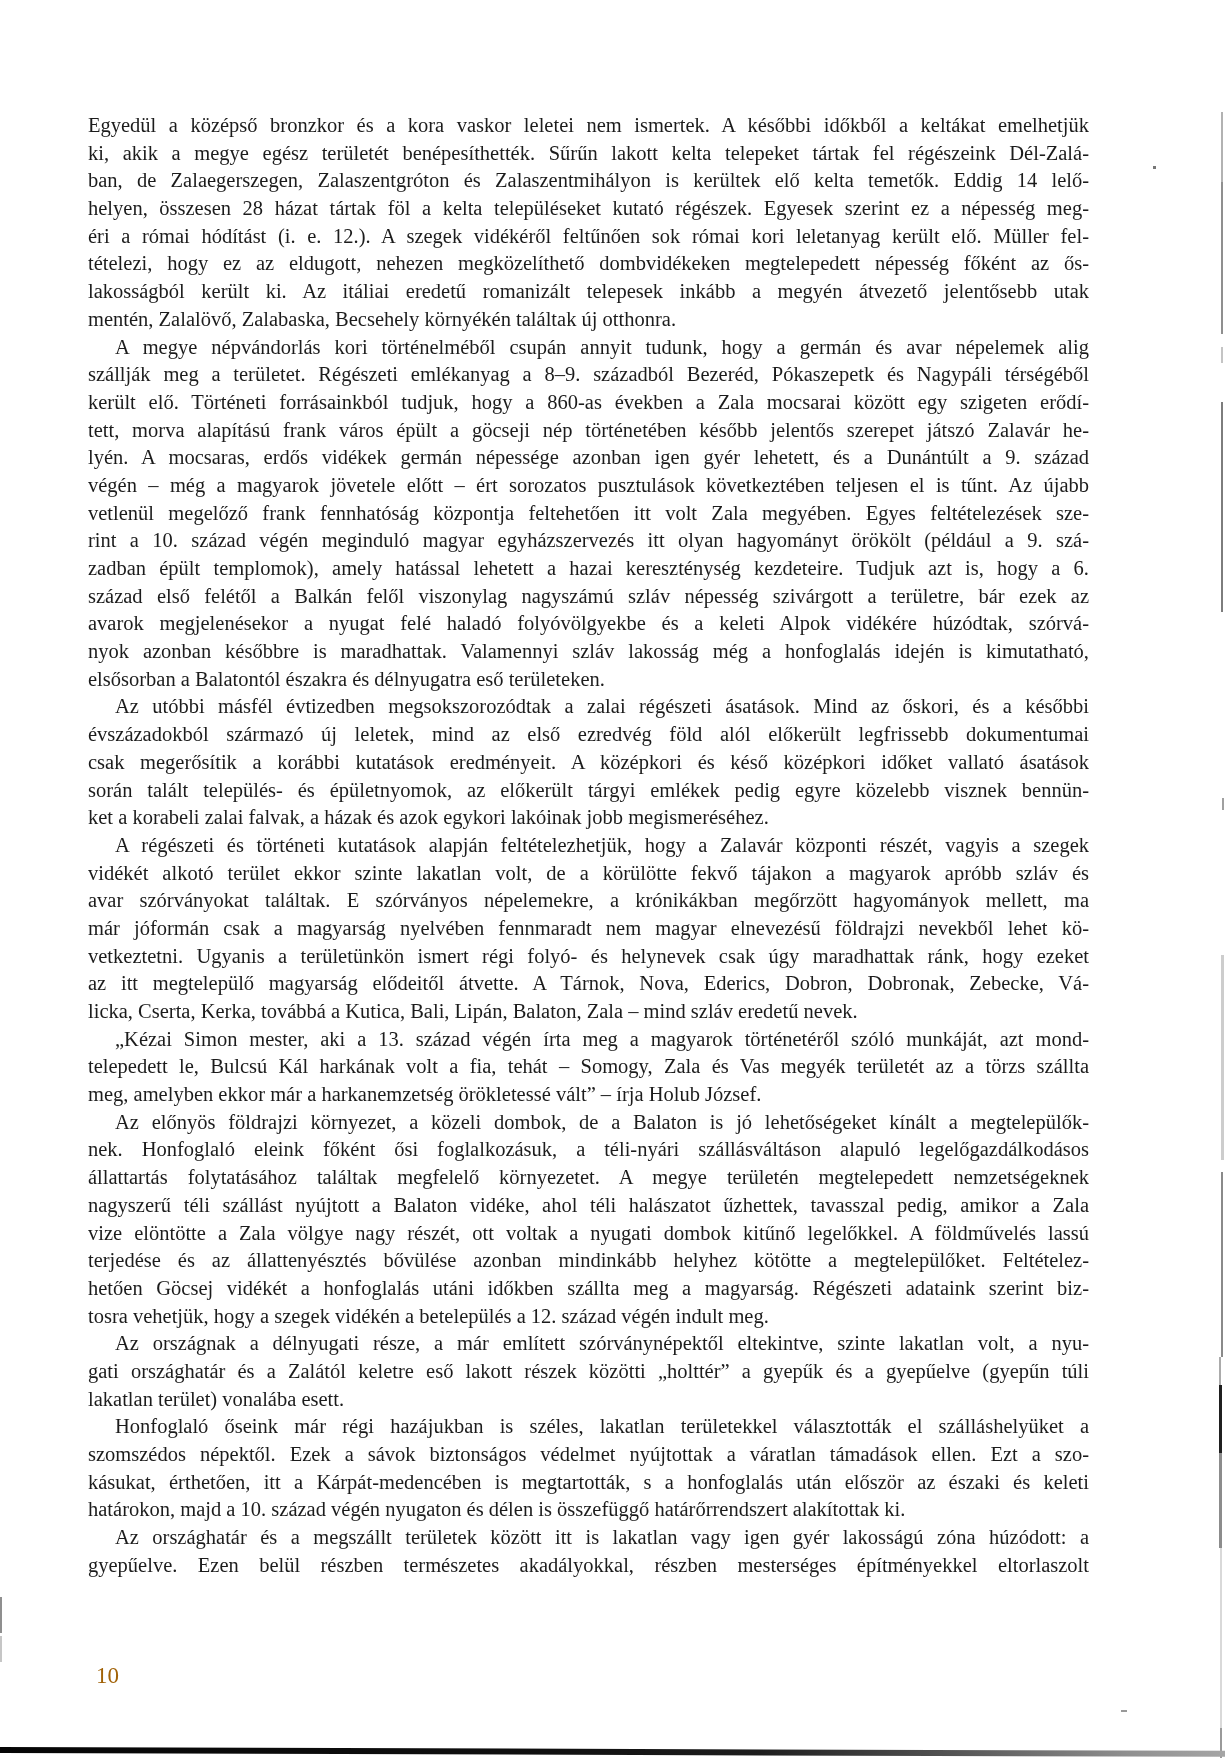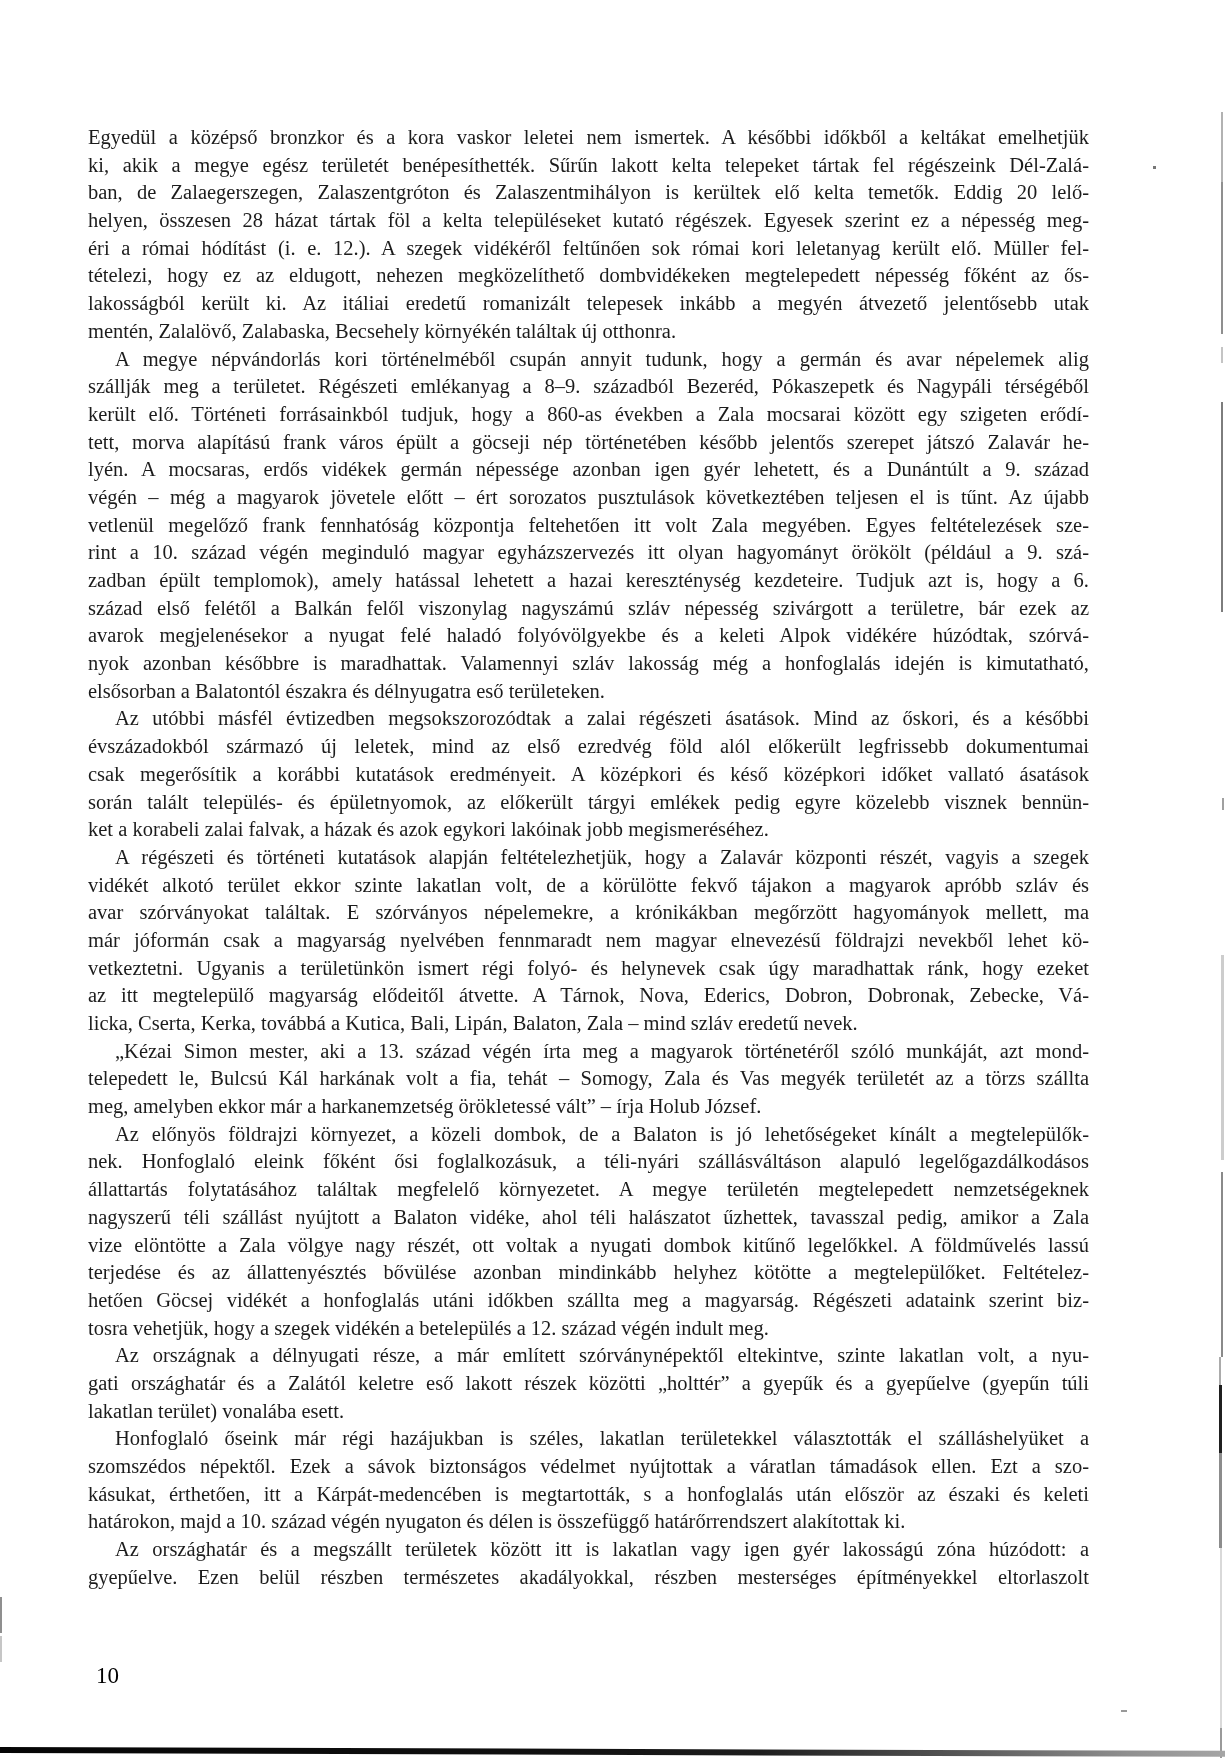--- a/index.html
+++ b/index.html
@@ -14,21 +14,21 @@
   .page {
     position: relative;
     width: 1225px;
     height: 1758px;
     background: #ffffff;
     font-family: "Liberation Serif", "DejaVu Serif", serif;
   }
   .text-block {
     position: absolute;
     left: 88px;
-    top: 124px;
+    top: 112px;
     width: 1001px;
     font-size: 20.5px;
     line-height: 27.7px;
     color: #1c1c1c;
   }
   .paragraph { margin: 0; padding: 0; }
   .line {
     height: 27.7px;
     overflow: hidden;
     text-align: justify;
@@ -36,21 +36,21 @@
     white-space: normal;
   }
   .line.last { text-align-last: left; }
   .line.indent { padding-left: 27px; }
   .page-number {
     position: absolute;
     left: 96px;
     top: 1662px;
     font-size: 23px;
     line-height: 27px;
-    color: #000000;
+    color: #a16207;
   }
   .mark { position: absolute; }
   .bottom-band {
     position: absolute;
     left: 0;
     top: 1747px;
     width: 1225px;
     height: 6px;
     background: linear-gradient(to right, #050505 0%, #101010 45%, #1d1d1d 62%, #555555 78%, #8f8f8f 92%, #a5a5a5 100%);
     transform: rotate(0.18deg);
@@ -58,21 +58,21 @@
   }
 </style>
 </head>
 <body style="background: rgb(255, 255, 255);">
 
 <div class="page">
   <div class="text-block" id="text-block" style="color: rgb(28, 28, 28);">
       <div class="paragraph">
         <div class="line">Egyedül a középső bronzkor és a kora vaskor leletei nem ismertek. A későbbi időkből a keltákat emelhetjük</div>
         <div class="line">ki, akik a megye egész területét benépesíthették. Sűrűn lakott kelta telepeket tártak fel régészeink Dél-Zalá-</div>
-        <div class="line">ban, de Zalaegerszegen, Zalaszentgróton és Zalaszentmihályon is kerültek elő kelta temetők. Eddig 20 lelő-</div>
+        <div class="line">ban, de Zalaegerszegen, Zalaszentgróton és Zalaszentmihályon is kerültek elő kelta temetők. Eddig 14 lelő-</div>
         <div class="line">helyen, összesen 28 házat tártak föl a kelta településeket kutató régészek. Egyesek szerint ez a népesség meg-</div>
         <div class="line">éri a római hódítást (i. e. 12.). A szegek vidékéről feltűnően sok római kori leletanyag került elő. Müller fel-</div>
         <div class="line">tételezi, hogy ez az eldugott, nehezen megközelíthető dombvidékeken megtelepedett népesség főként az ős-</div>
         <div class="line">lakosságból került ki. Az itáliai eredetű romanizált telepesek inkább a megyén átvezető jelentősebb utak</div>
         <div class="line last">mentén, Zalalövő, Zalabaska, Becsehely környékén találtak új otthonra.</div>
       </div>
       <div class="paragraph">
         <div class="line indent">A megye népvándorlás kori történelméből csupán annyit tudunk, hogy a germán és avar népelemek alig</div>
         <div class="line">szállják meg a területet. Régészeti emlékanyag a 8–9. századból Bezeréd, Pókaszepetk és Nagypáli térségéből</div>
         <div class="line">került elő. Történeti forrásainkból tudjuk, hogy a 860-as években a Zala mocsarai között egy szigeten erődí-</div>

